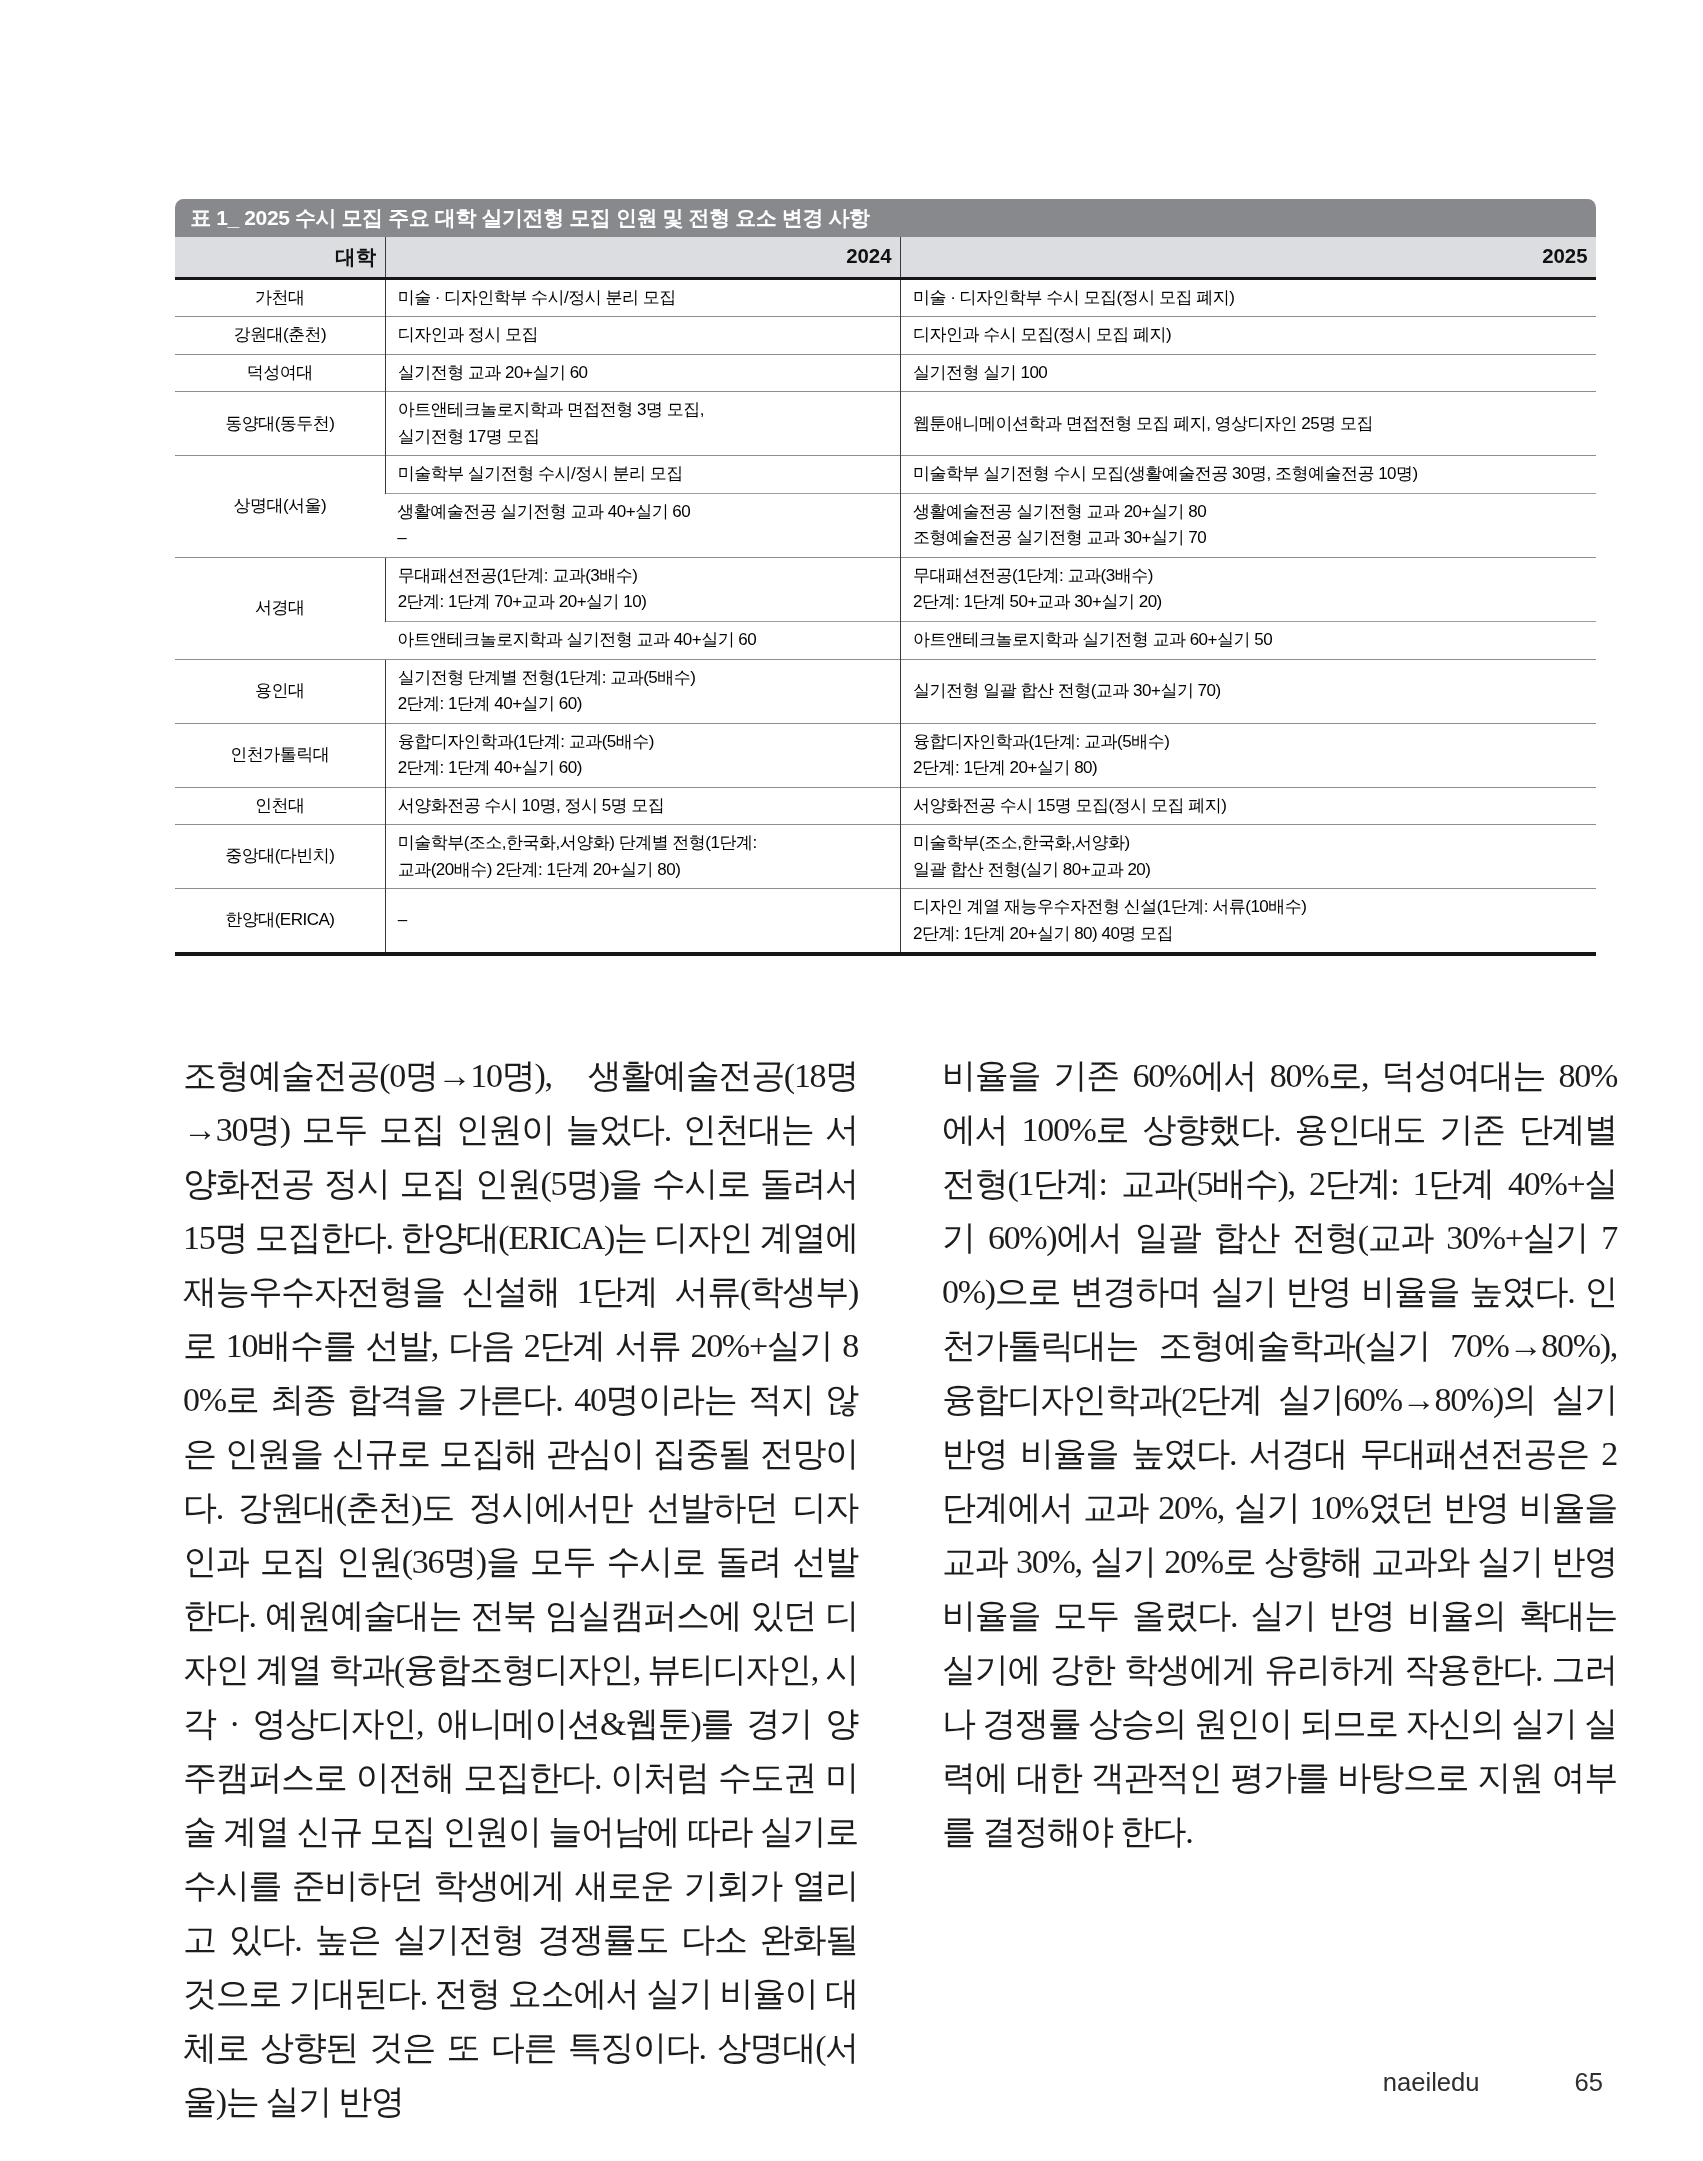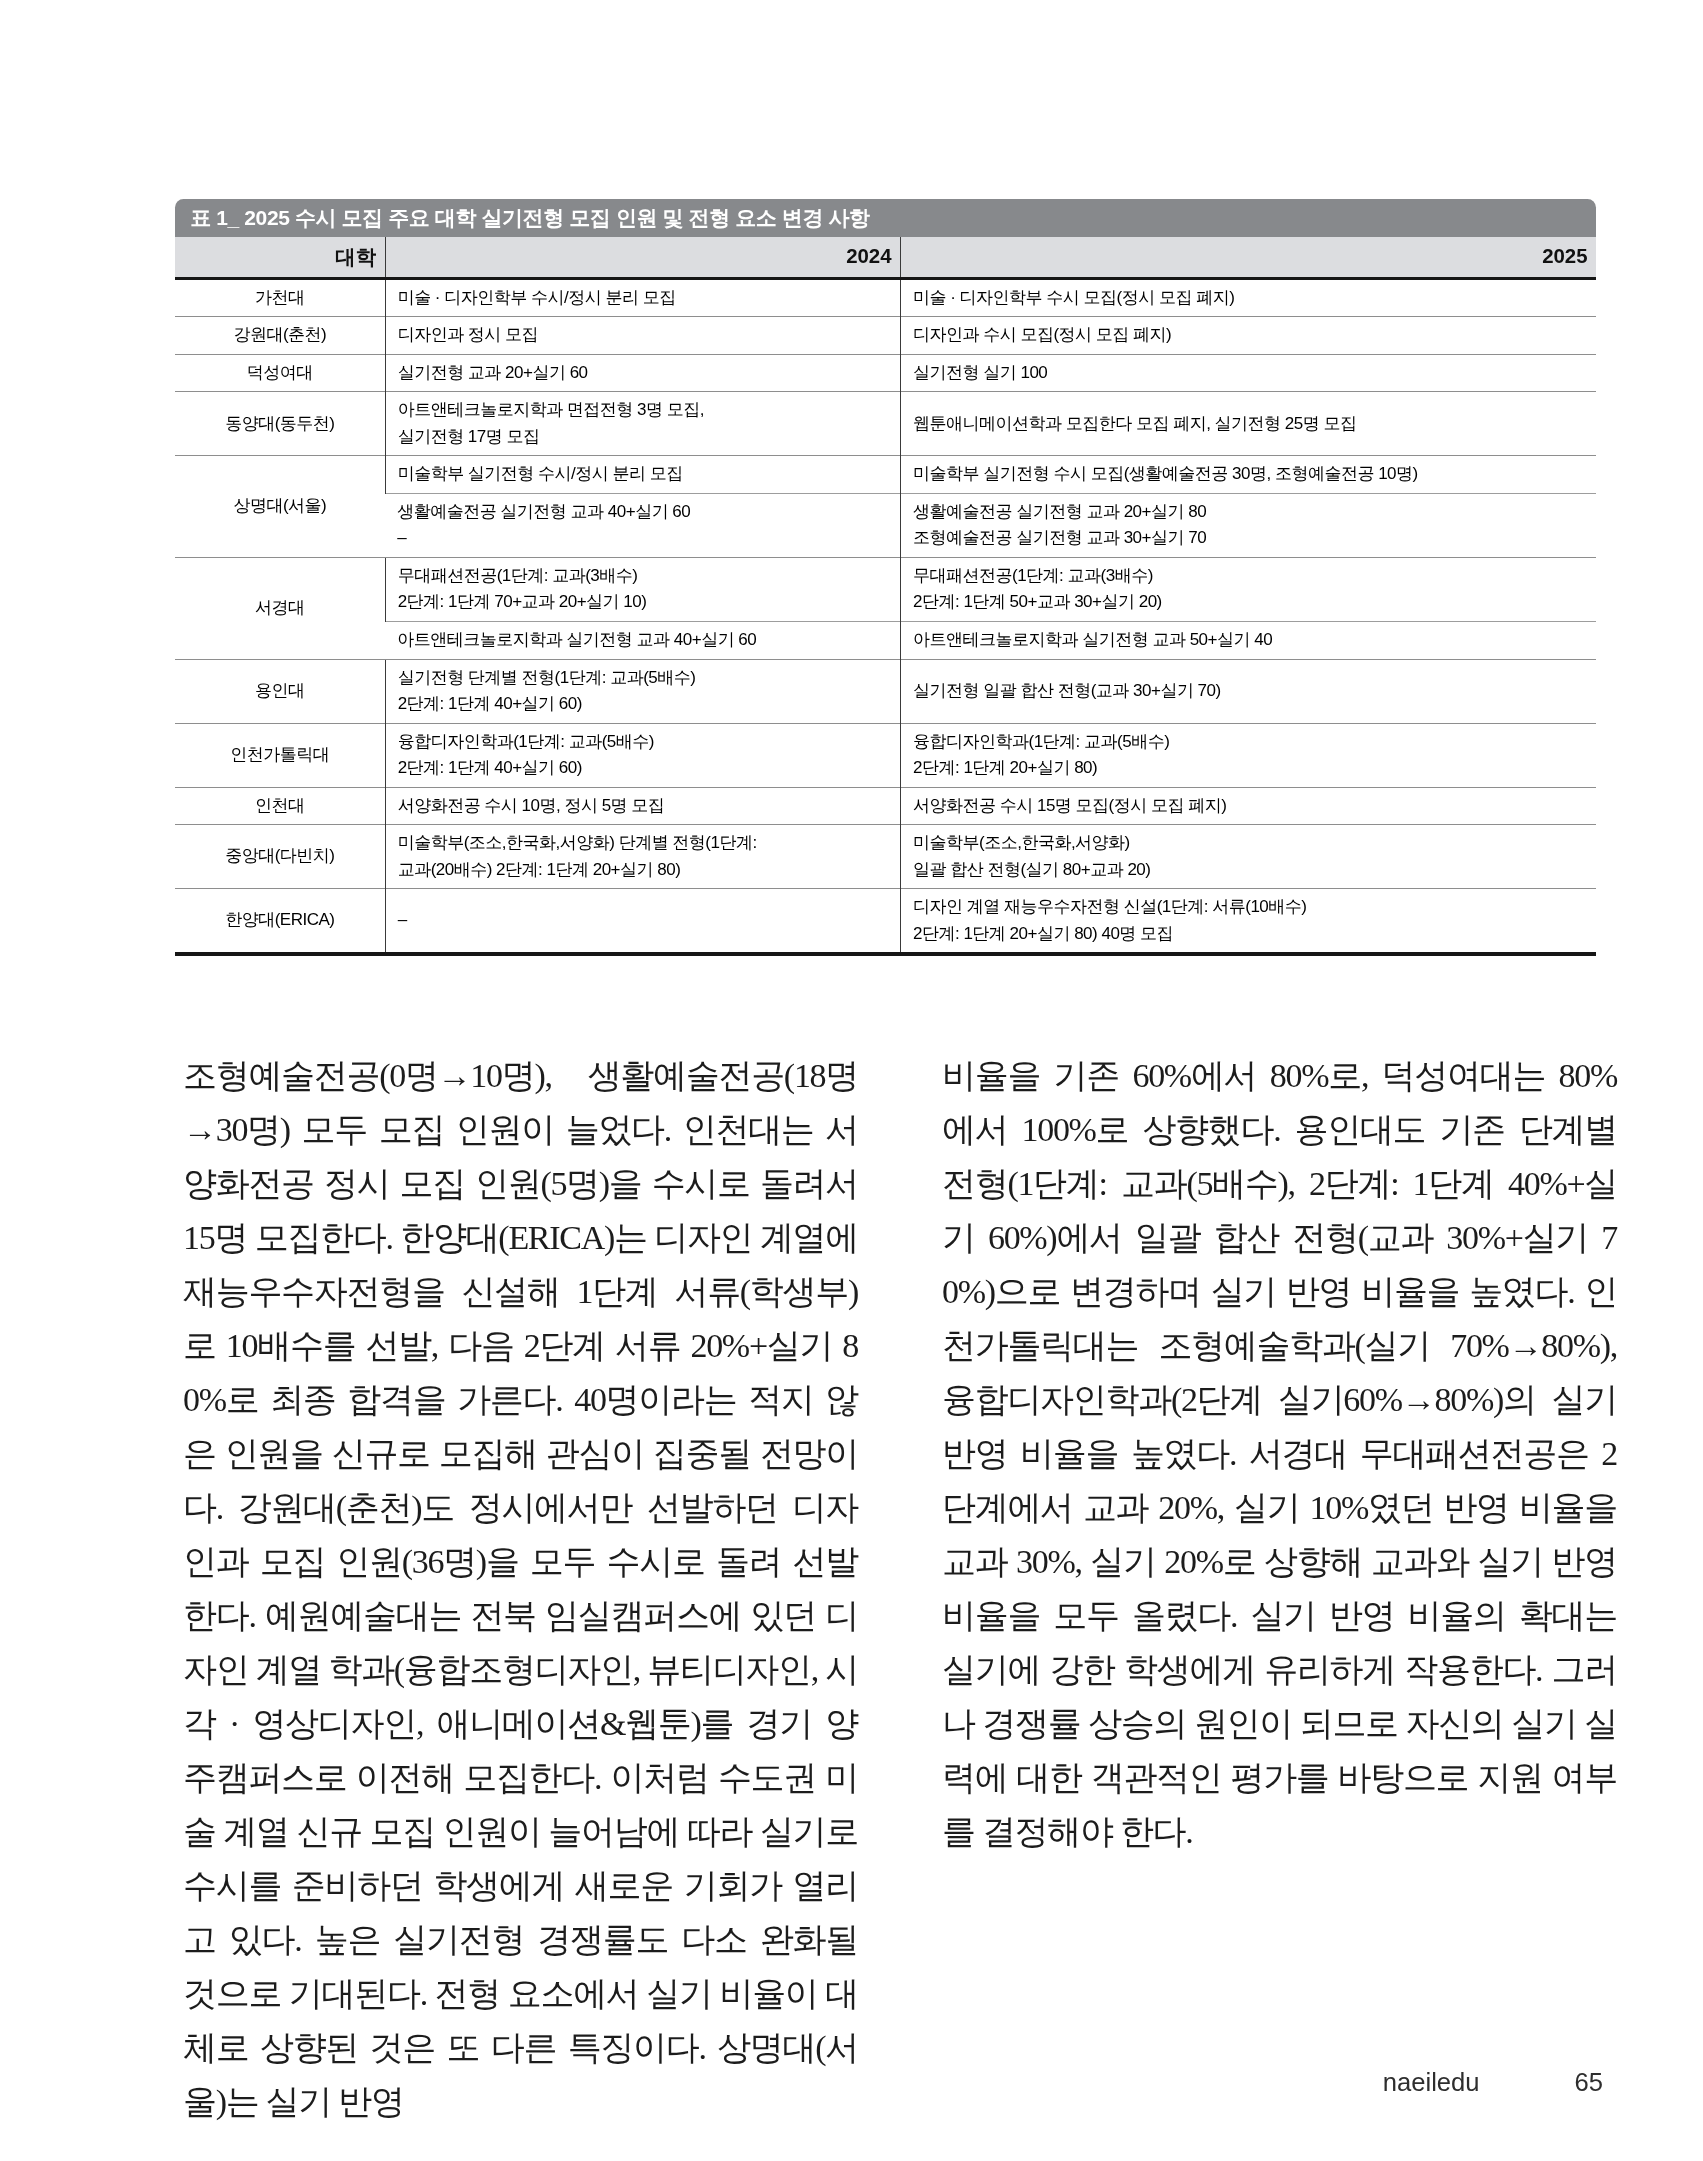--- a/index.html
+++ b/index.html
@@ -141,21 +141,21 @@
         </tr>
         <tr class="grp">
           <td class="univ">덕성여대</td>
           <td>실기전형 교과 20+실기 60</td>
           <td>실기전형 실기 100</td>
         </tr>
         <tr class="grp">
           <td class="univ">동양대(동두천)</td>
           <td>아트앤테크놀로지학과 면접전형 3명 모집,
 실기전형 17명 모집</td>
-          <td>웹툰애니메이션학과 모집한다 모집 폐지, 실기전형 25명 모집</td>
+          <td>웹툰애니메이션학과 면접전형 모집 폐지, 영상디자인 25명 모집</td>
         </tr>
         <tr class="grp">
           <td class="univ" rowspan="2">상명대(서울)</td>
           <td>미술학부 실기전형 수시/정시 분리 모집</td>
           <td>미술학부 실기전형 수시 모집(생활예술전공 30명, 조형예술전공 10명)</td>
         </tr>
         <tr class="sub">
           <td>생활예술전공 실기전형 교과 40+실기 60
 –</td>
           <td>생활예술전공 실기전형 교과 20+실기 80
@@ -163,21 +163,21 @@
         </tr>
         <tr class="grp">
           <td class="univ" rowspan="2">서경대</td>
           <td>무대패션전공(1단계: 교과(3배수)
 2단계: 1단계 70+교과 20+실기 10)</td>
           <td>무대패션전공(1단계: 교과(3배수)
 2단계: 1단계 50+교과 30+실기 20)</td>
         </tr>
         <tr class="sub">
           <td>아트앤테크놀로지학과 실기전형 교과 40+실기 60</td>
-          <td>아트앤테크놀로지학과 실기전형 교과 50+실기 40</td>
+          <td>아트앤테크놀로지학과 실기전형 교과 60+실기 50</td>
         </tr>
         <tr class="grp">
           <td class="univ">용인대</td>
           <td>실기전형 단계별 전형(1단계: 교과(5배수)
 2단계: 1단계 40+실기 60)</td>
           <td>실기전형 일괄 합산 전형(교과 30+실기 70)</td>
         </tr>
         <tr class="grp">
           <td class="univ">인천가톨릭대</td>
           <td>융합디자인학과(1단계: 교과(5배수)

